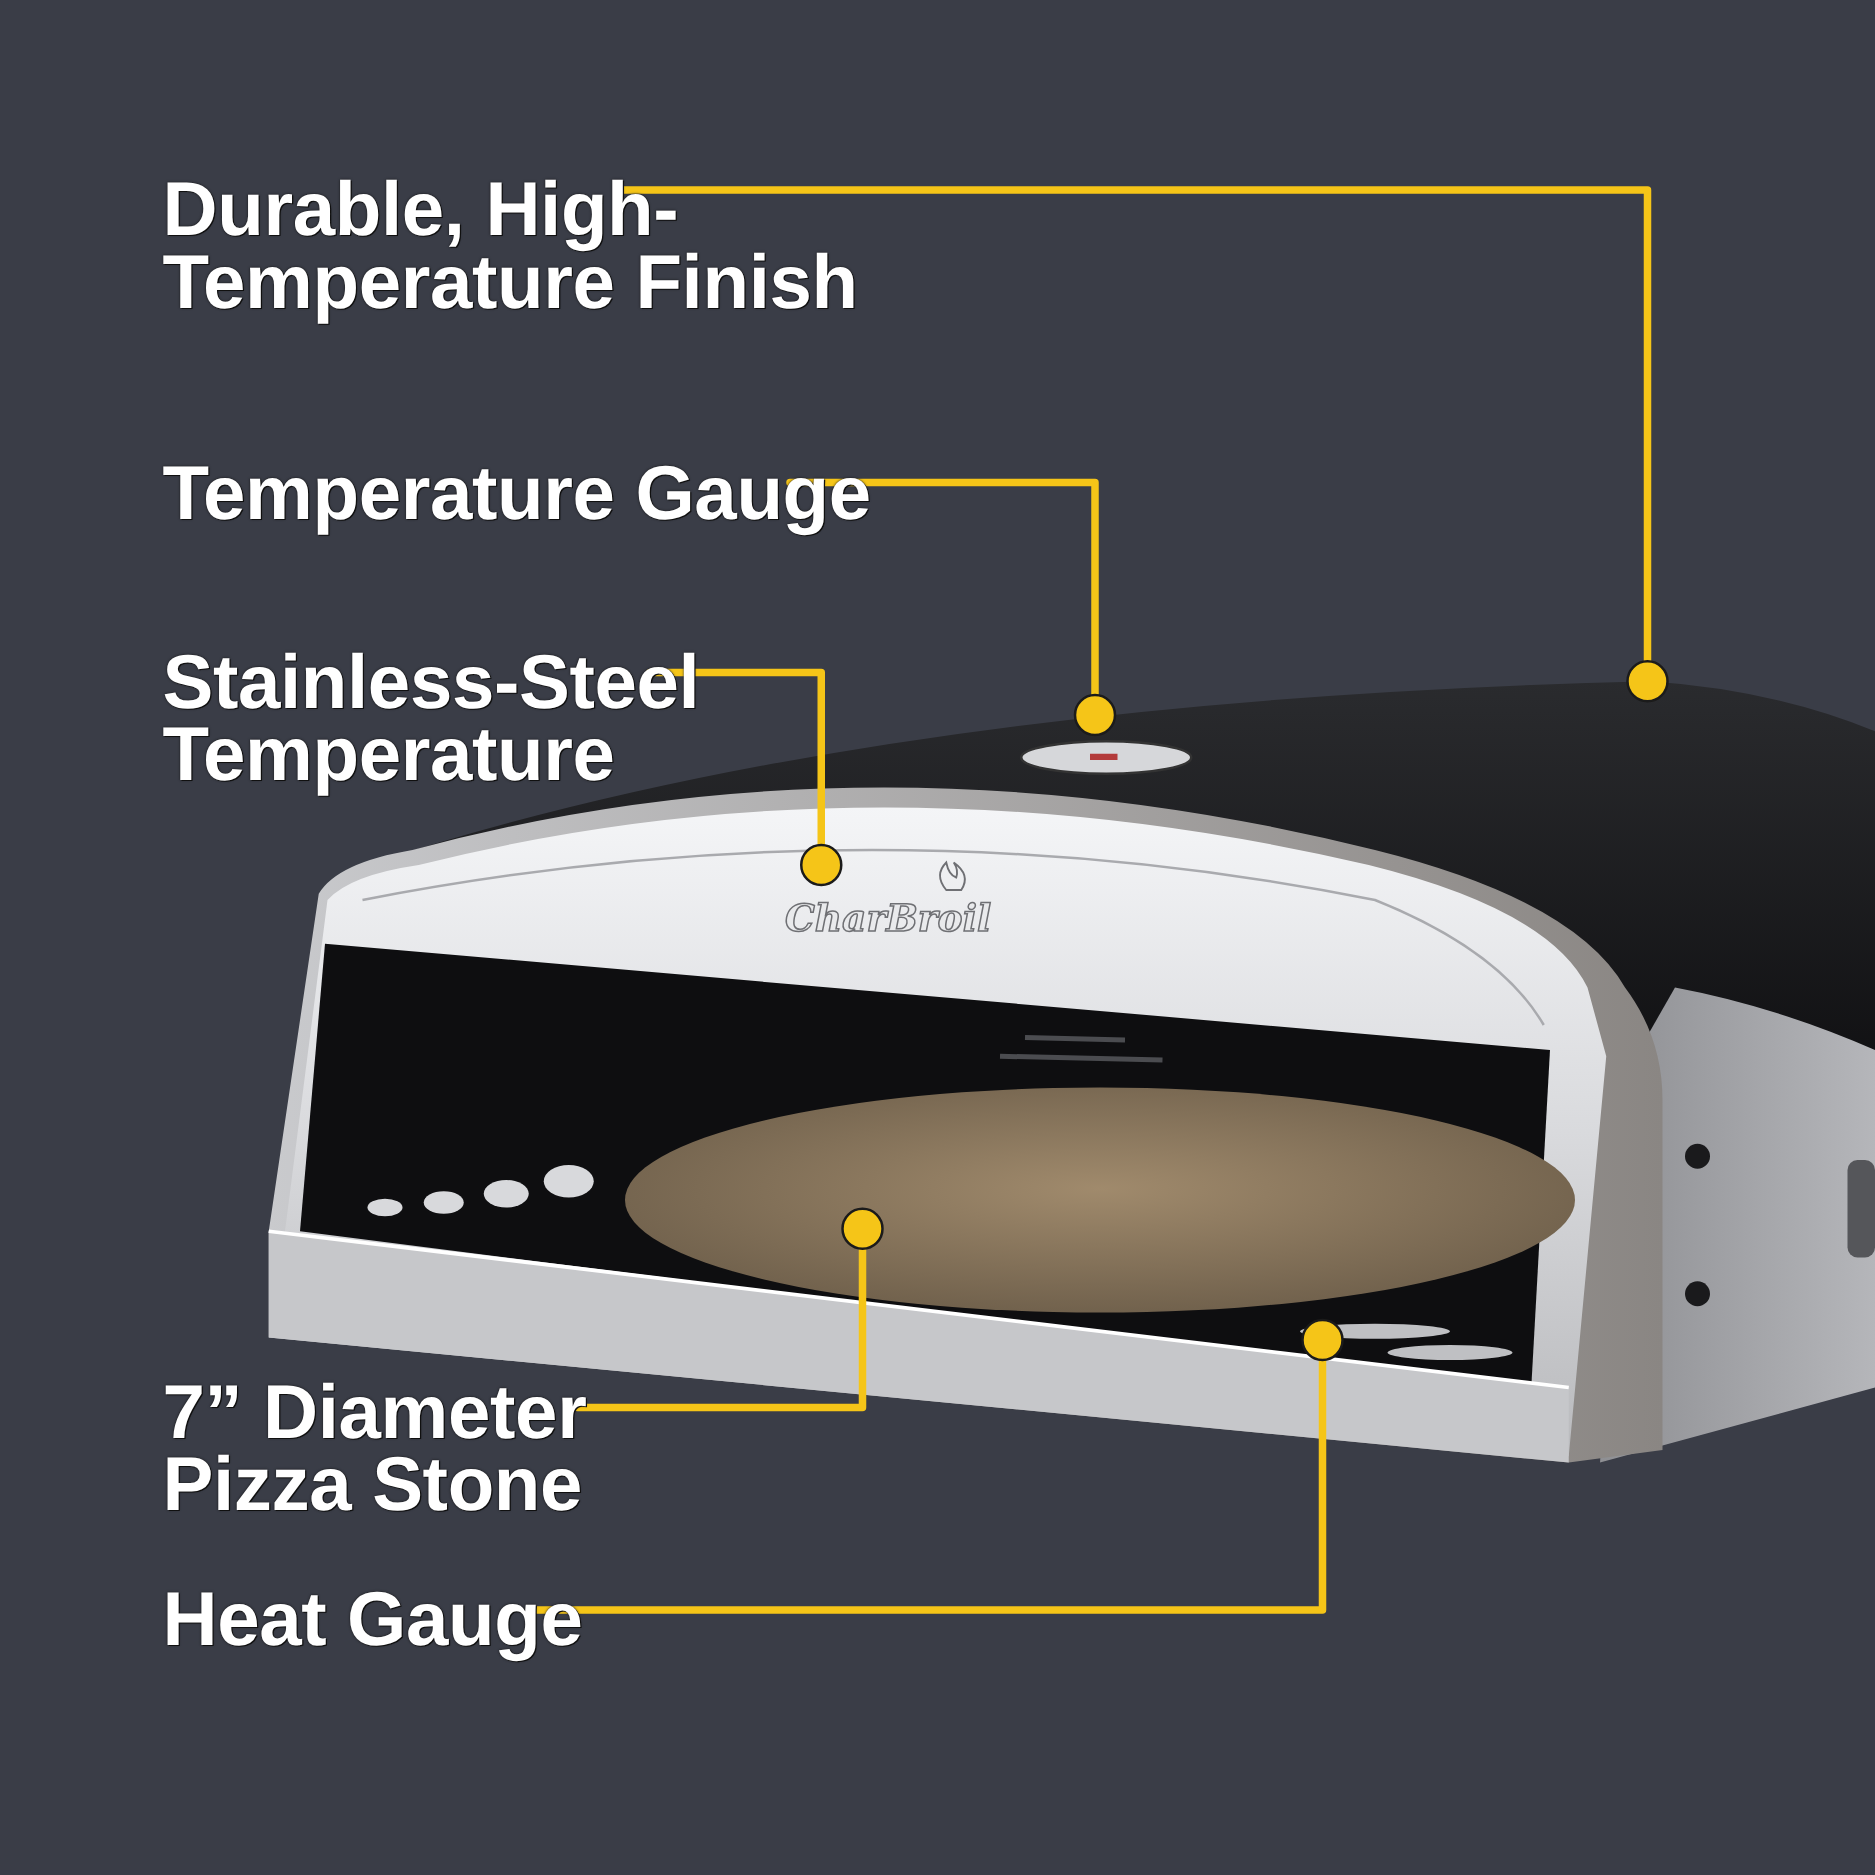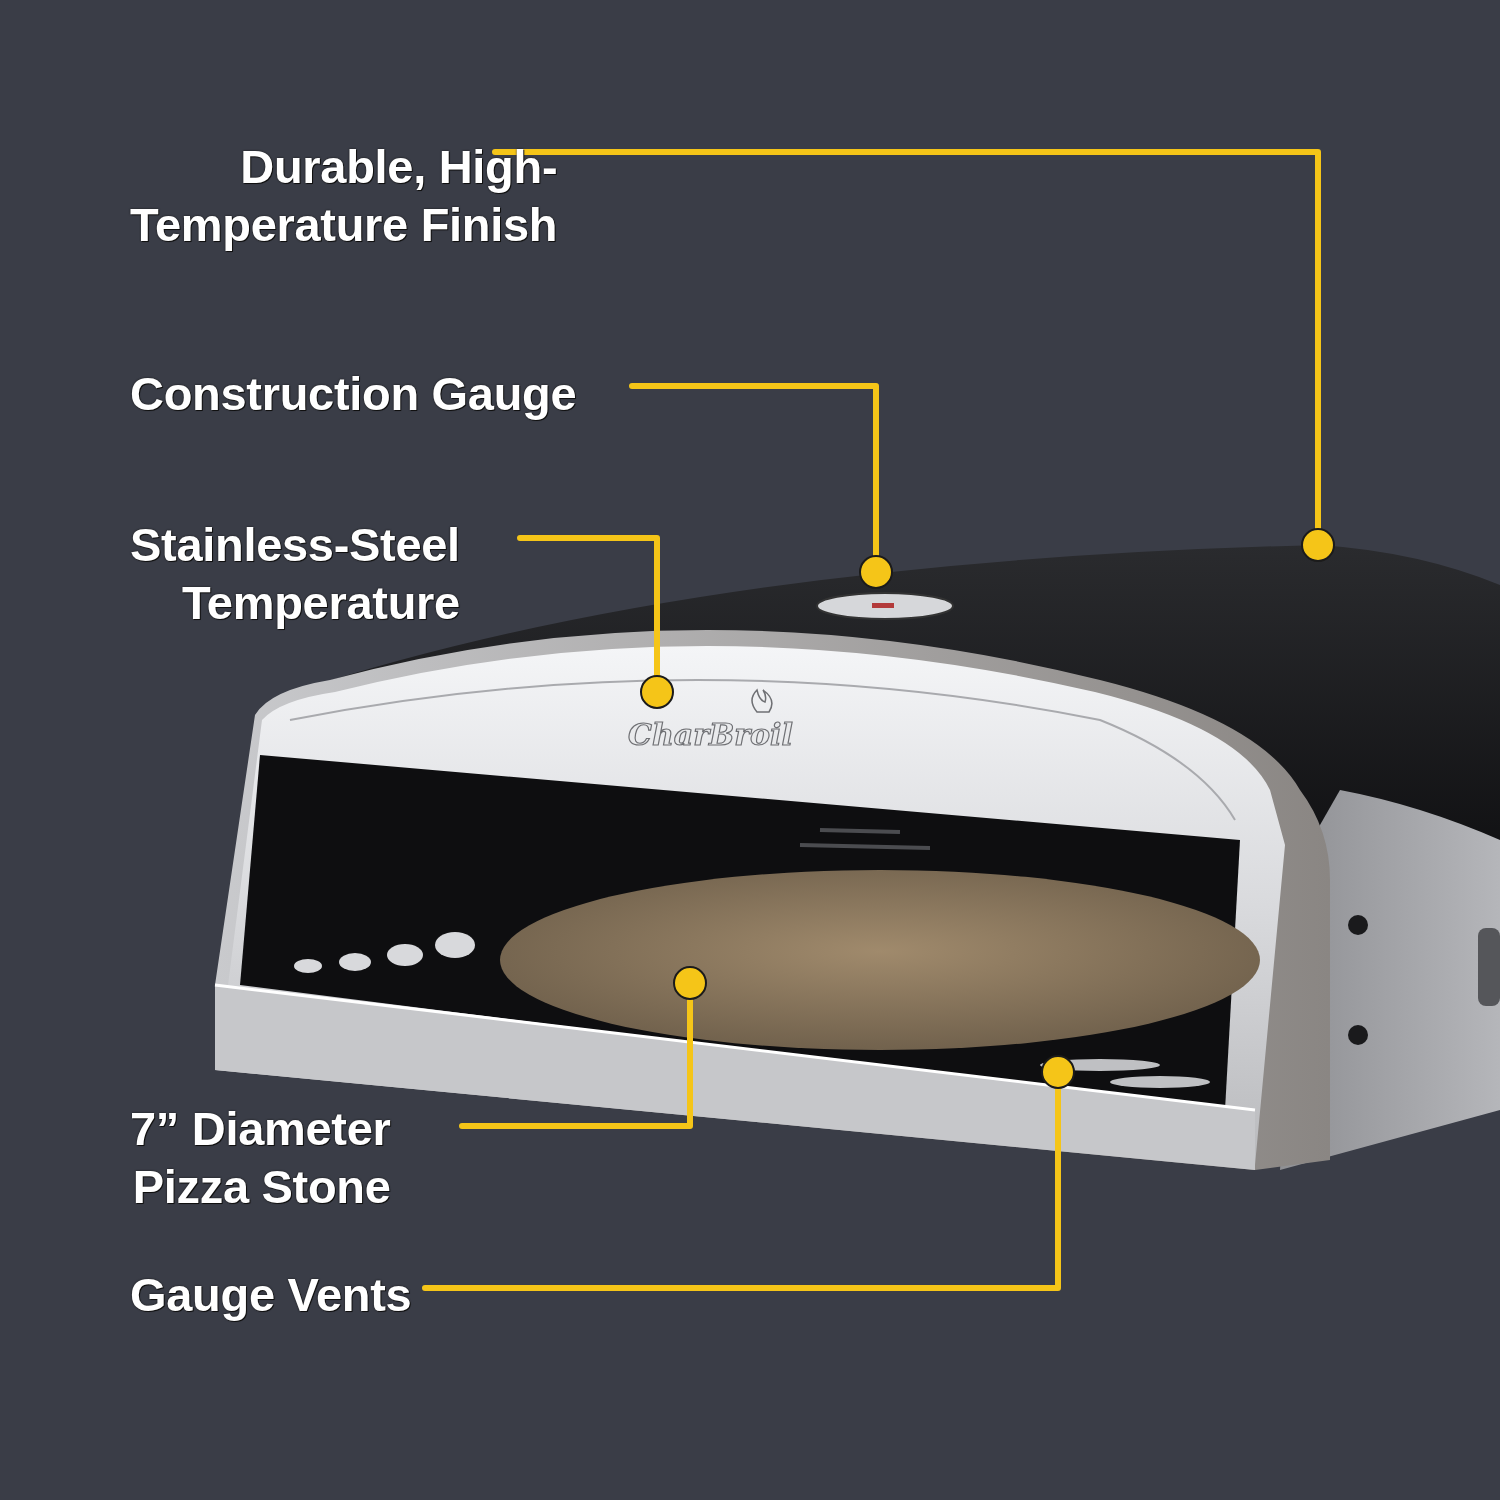--- a/index.html
+++ b/index.html
@@ -3,24 +3,23 @@
 <meta charset="utf-8">
 <style>
   html, body { margin: 0; padding: 0; }
   body {
     width: 1500px; height: 1500px; position: relative; overflow: hidden;
     background: #3a3d47;
     font-family: "Liberation Sans", "DejaVu Sans", sans-serif;
   }
   .label {
     position: absolute; left: 130px; color: #ffffff; font-weight: 700;
-    font-size: 47px; line-height: 58px; letter-spacing: -0.3px;
+    font-size: 61px; line-height: 58px; letter-spacing: -0.3px;
     white-space: pre-line;
     text-shadow: 0 0 2px #111, 1px 1px 0 #111;
-    text-align: right;
   }
   svg.layer { position: absolute; left: 0; top: 0; }
 </style>
 </head>
 <body>
 
 <svg class="layer" width="1500" height="1500" viewBox="0 0 1500 1500">
   <defs>
     <linearGradient id="topBlack" x1="0" y1="0" x2="0" y2="1">
       <stop offset="0" stop-color="#2a2b2e"></stop>
@@ -102,18 +101,18 @@
     <circle cx="1318" cy="545" r="16"></circle>
     <circle cx="876" cy="572" r="16"></circle>
     <circle cx="657" cy="692" r="16"></circle>
     <circle cx="690" cy="983" r="16"></circle>
     <circle cx="1058" cy="1072" r="16"></circle>
   </g>
 </svg>
 
 <div class="label" style="top:138px;">Durable, High-
 Temperature Finish</div>
-<div class="label" style="top:365px;">Construction Gauge</div>
+<div class="label" style="top:365px;">Temperature Gauge</div>
 <div class="label" style="top:516px;">Stainless-Steel
 Temperature</div>
 <div class="label" style="top:1100px;">7” Diameter
 Pizza Stone</div>
-<div class="label" style="top:1266px;">Gauge Vents</div>
+<div class="label" style="top:1266px;">Heat Gauge</div>
 
 </body></html>

